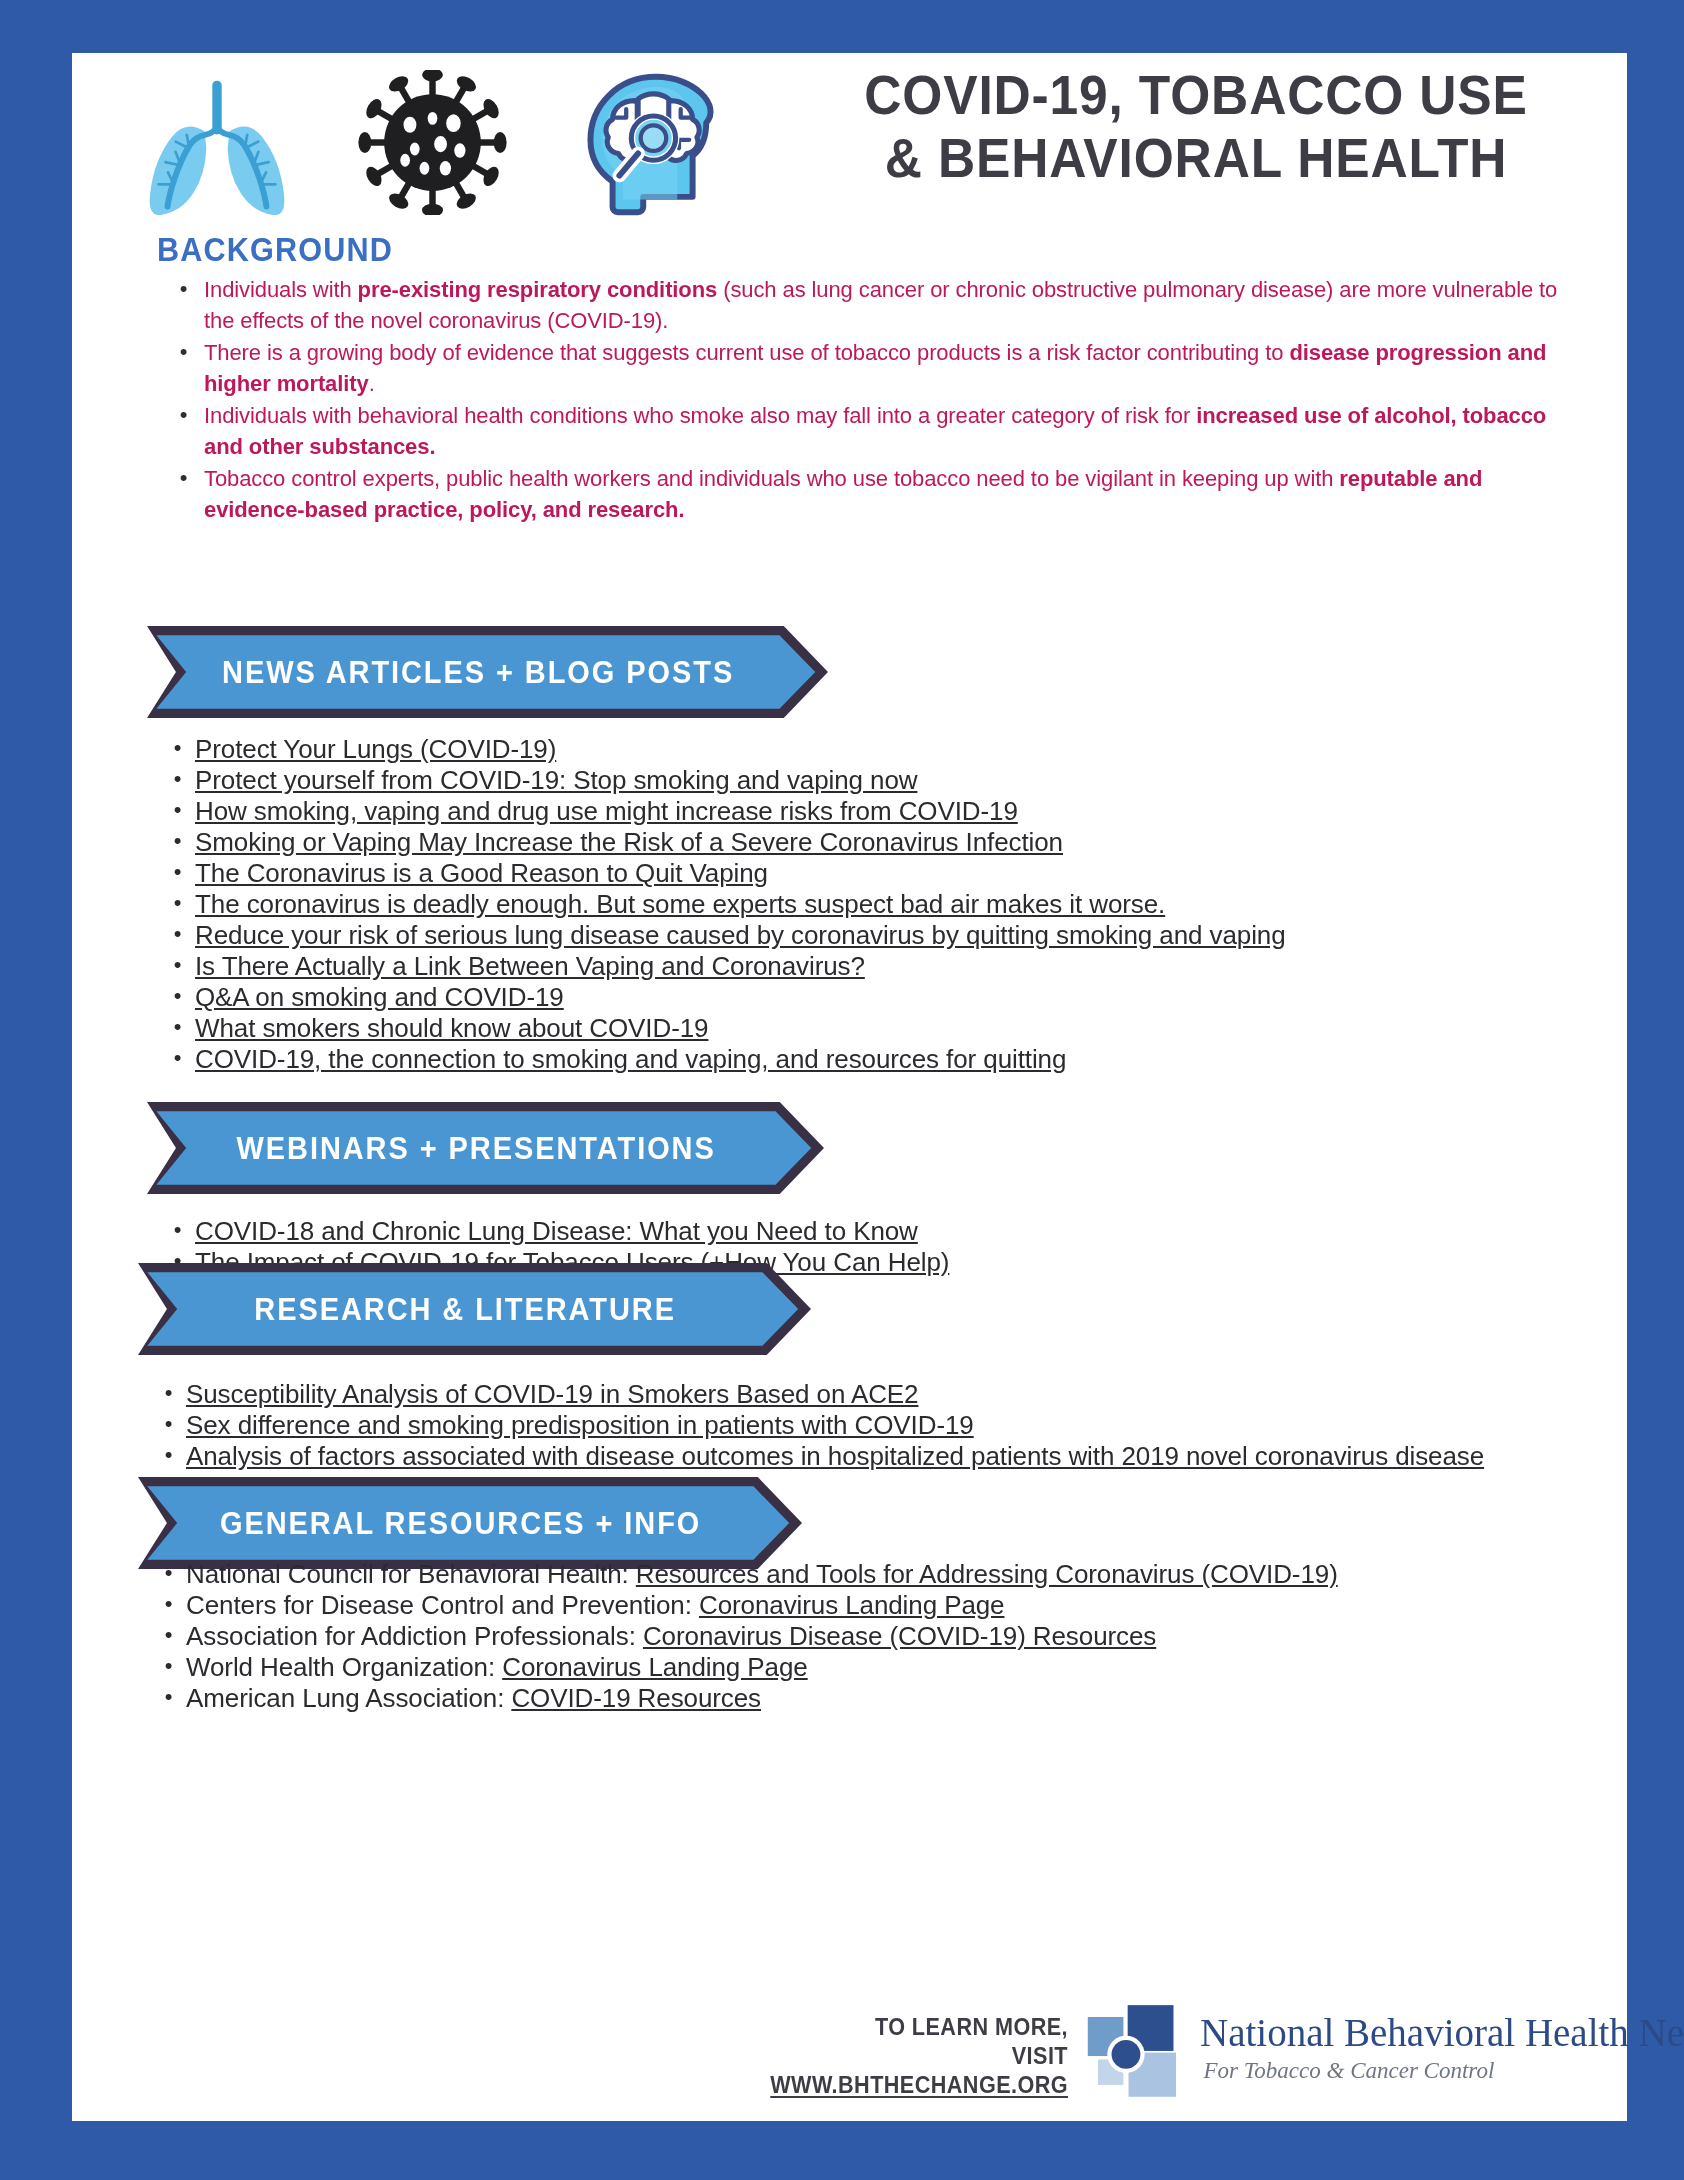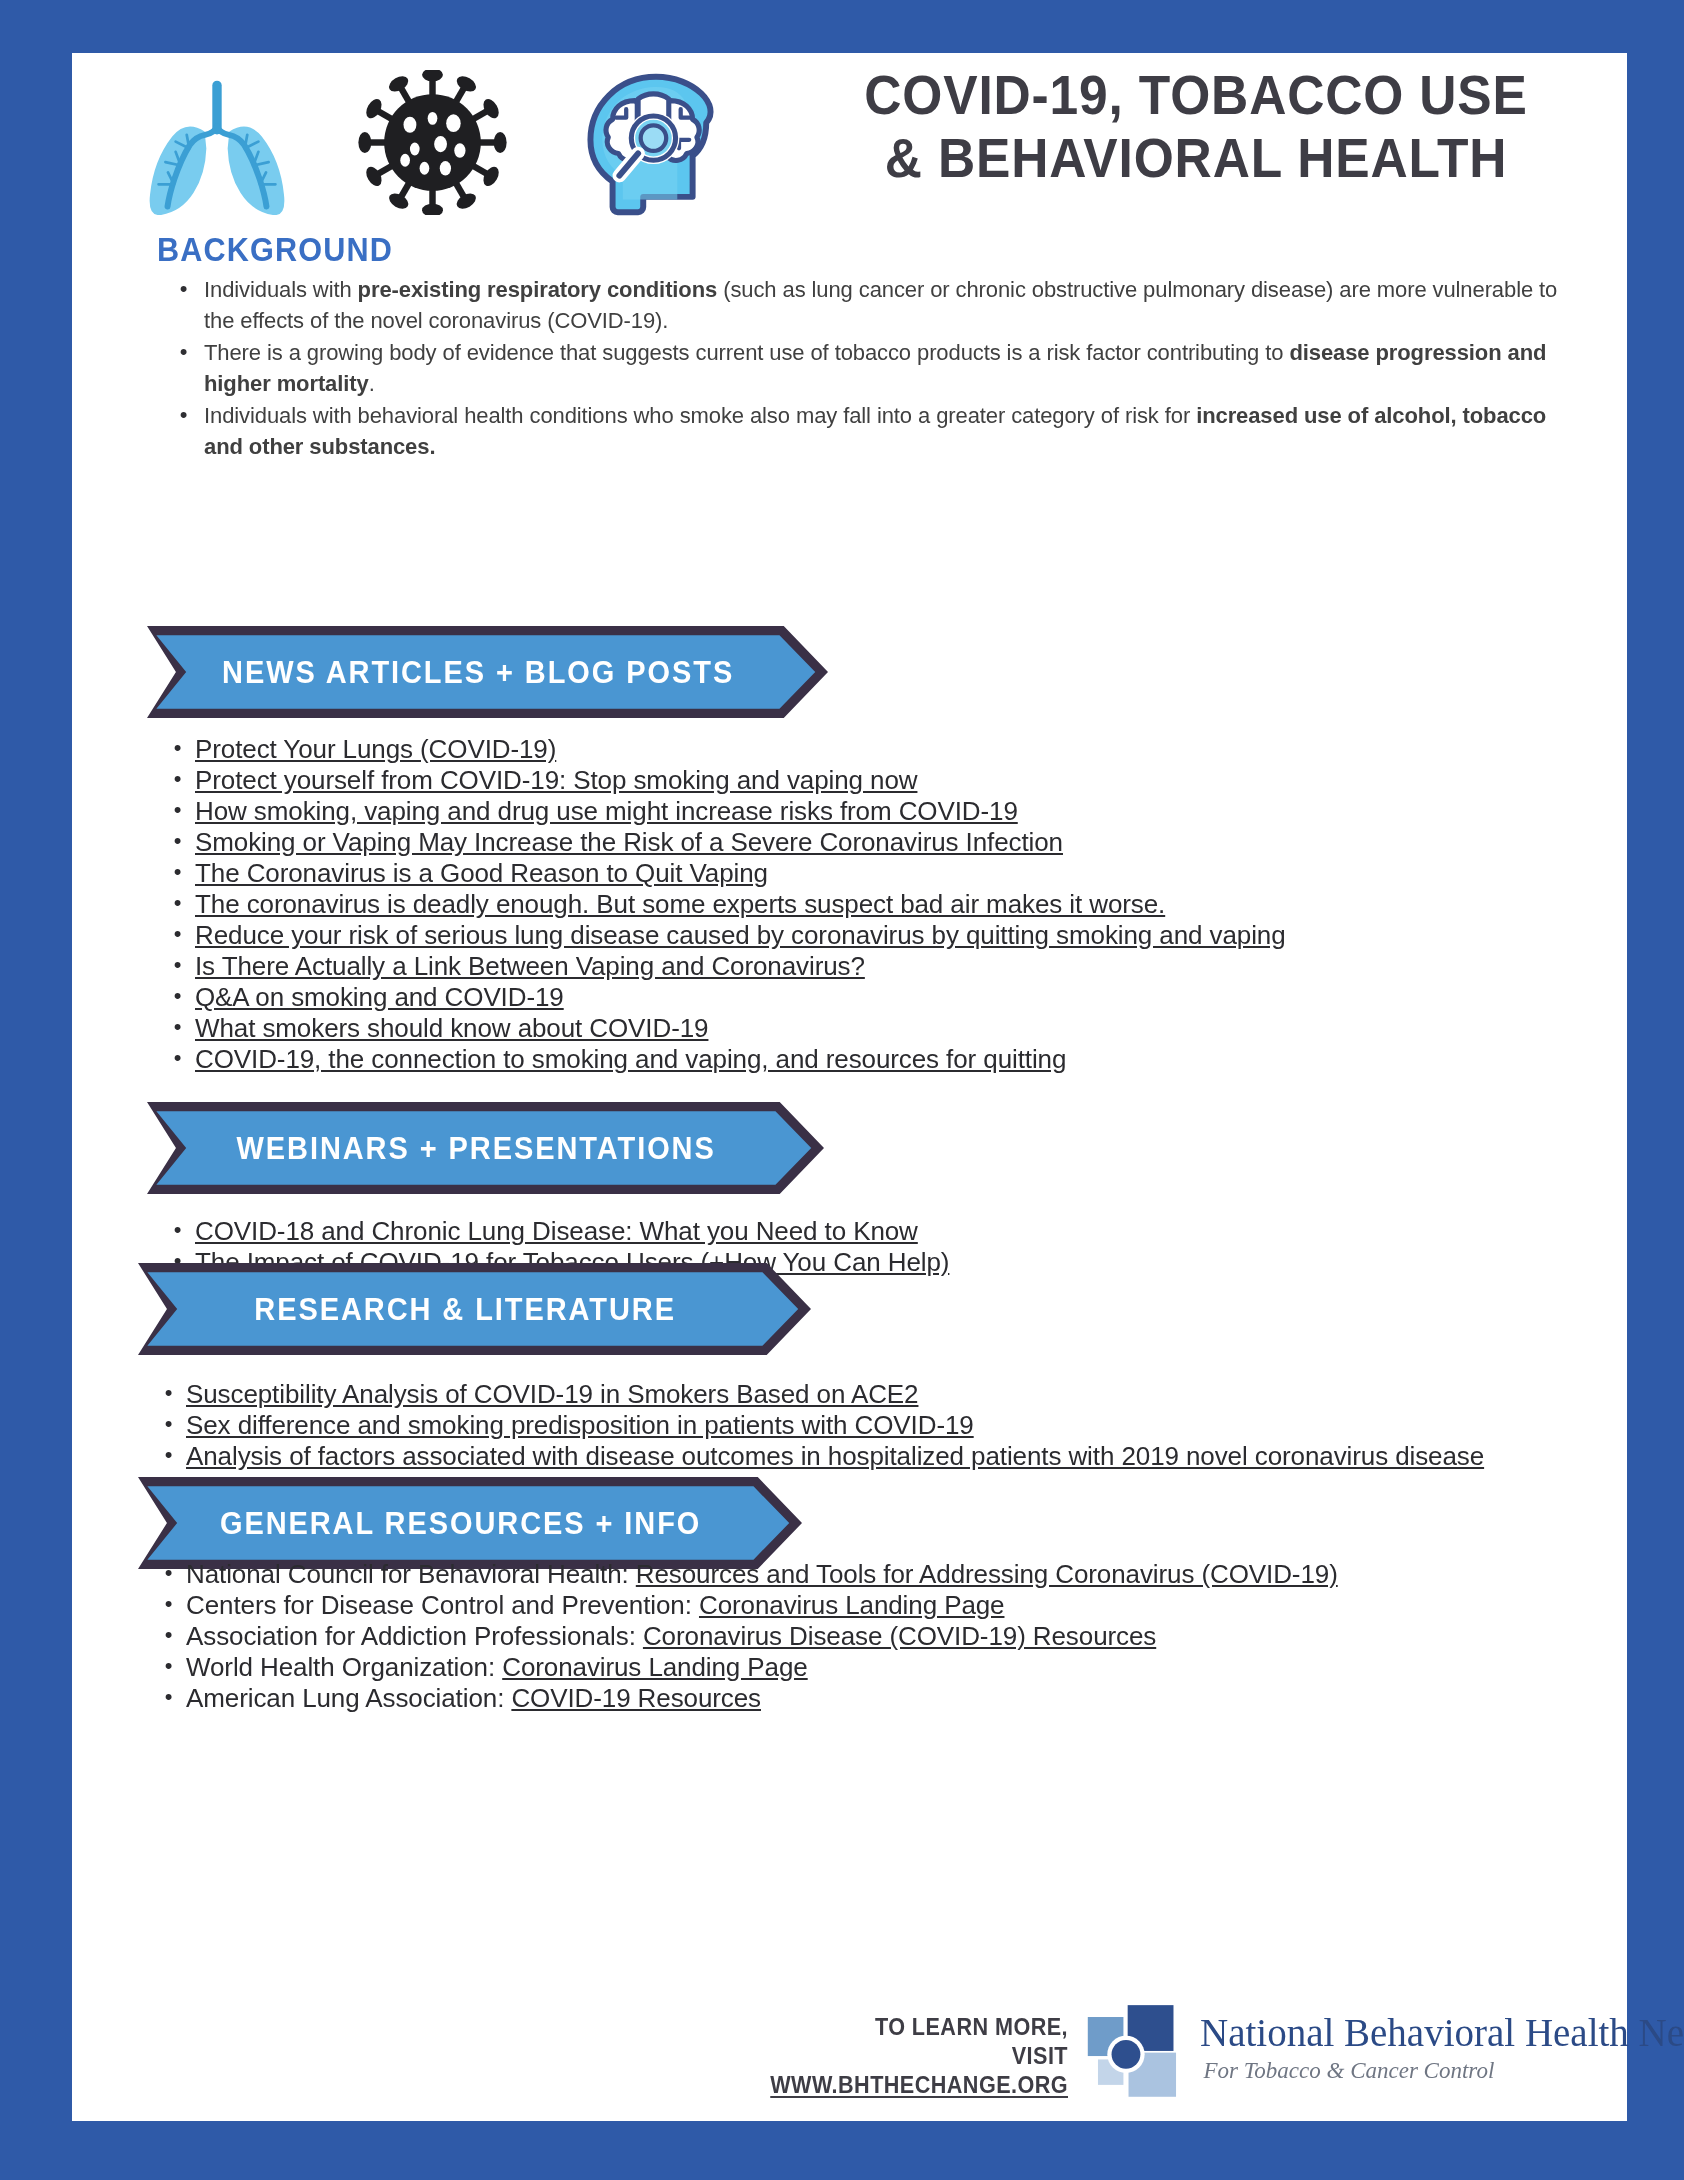--- a/index.html
+++ b/index.html
@@ -93,21 +93,21 @@
     left: 101px;
     top: 44px;
     width: 1414px;
     list-style: none;
   }
   #background-list li {
     position: relative;
     padding-left: 31px;
     font-size: 22px;
     line-height: 31px;
-    color: #404040;
+    color: #be185d;
     margin-bottom: 0.9px;
     letter-spacing: -0.1px;
   }
   #background-list li::before {
     content: "•";
     position: absolute;
     left: 6.8px;
     top: -0.9px;
     font-size: 22px;
     color: #2f2f33;
@@ -361,20 +361,21 @@
         <div class="title-line">&amp; BEHAVIORAL HEALTH</div>
       </div>
     </div>
 
     <div id="background-section">
       <div id="background-heading">BACKGROUND</div>
       <ul id="background-list">
           <li><span>Individuals with </span><b>pre-existing respiratory conditions</b><span> (such as lung cancer or chronic obstructive pulmonary disease) are more vulnerable to the effects of the novel coronavirus (COVID-19).</span></li>
           <li><span>There is a growing body of evidence that suggests current use of tobacco products is a risk factor contributing to </span><b>disease progression and higher mortality</b><span>.</span></li>
           <li><span>Individuals with behavioral health conditions who smoke also may fall into a greater category of risk for </span><b>increased use of alcohol, tobacco and other substances.</b></li>
+          <li><span>Tobacco control experts, public health workers and individuals who use tobacco need to be vigilant in keeping up with </span><b>reputable and evidence-based practice, policy, and research.</b></li>
         </ul>
     </div>
 
     <div id="sections-host">
         <div class="banner" style="left: 75px; top: 573px; width: 681px; text-align: right;">
           <svg viewBox="0 0 800 108" preserveAspectRatio="none">
             <path d="M0,0 L748,0 L800,54 L748,108 L0,108 L34,54 Z" fill="#3a3046"></path>
             <path d="M11,11 L743,11 L785,54 L743,97 L11,97 L46,54 Z" fill="#4a96d2"></path>
           </svg>
           <div class="banner-label">NEWS ARTICLES + BLOG POSTS</div>

